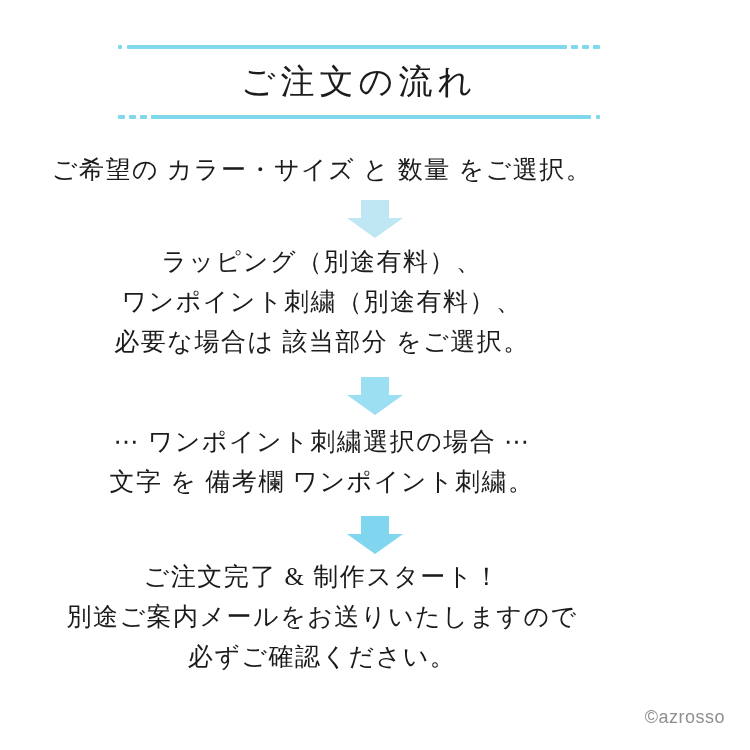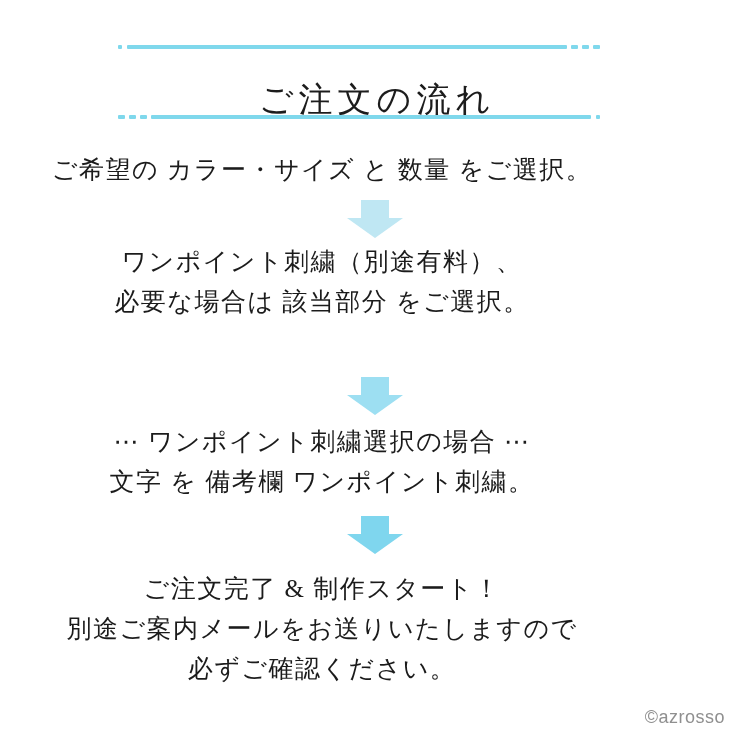--- a/index.html
+++ b/index.html
@@ -31,21 +31,21 @@
   .rule-top .seg-dot  { margin-right: 5px; }
   .rule-top .seg-dash { margin-left: 4px; }
   .rule-bottom .seg-dash { margin-right: 4px; }
   .rule-bottom .seg-dot  { margin-left: 5px; }
   .rule-top    { top: 45px; }
   .rule-bottom { top: 115px; }
 
   .title {
     position: absolute;
     top: 60px; left: 118px; width: 482px;
-    margin: 18px;
+    margin: 0;
     text-align: center;
     font-size: 34px;
     font-weight: 400;
     letter-spacing: 5px;
     line-height: 44px;
     color: #1c1c1c;
   }
 
   .step {
     position: absolute;
@@ -53,21 +53,21 @@
     text-align: center;
     font-size: 25px;
     line-height: 40px;
     letter-spacing: 1.5px;
     color: #1b1b1b;
   }
   .step p { margin: 0; }
   .step-1 { top: 150px; }
   .step-2 { top: 242px; }
   .step-3 { top: 422px; }
-  .step-4 { top: 557px; margin-top: 12px; }
+  .step-4 { top: 557px; }
 
   .arrow {
     position: absolute;
     left: 347px;
     width: 56px; height: 38px;
   }
   .arrow-1 { top: 200px; }
   .arrow-2 { top: 377px; }
   .arrow-3 { top: 516px; }
 
@@ -105,20 +105,21 @@
 
   <div class="step step-1">
     <p>ご希望の カラー・サイズ と 数量 をご選択。</p>
   </div>
 
   <svg class="arrow arrow-1" viewBox="0 0 56 38">
     <polygon points="14,0 42,0 42,18 56,18 28,38 0,18 14,18" fill="#bfe7f3"></polygon>
   </svg>
 
   <div class="step step-2">
+    <p>ラッピング（別途有料）、</p>
     <p>ワンポイント刺繍（別途有料）、</p>
     <p>必要な場合は 該当部分 をご選択。</p>
   </div>
 
   <svg class="arrow arrow-2" viewBox="0 0 56 38">
     <polygon points="14,0 42,0 42,18 56,18 28,38 0,18 14,18" fill="#9ddff2"></polygon>
   </svg>
 
   <div class="step step-3">
     <p>⋯ ワンポイント刺繍選択の場合 ⋯</p>

